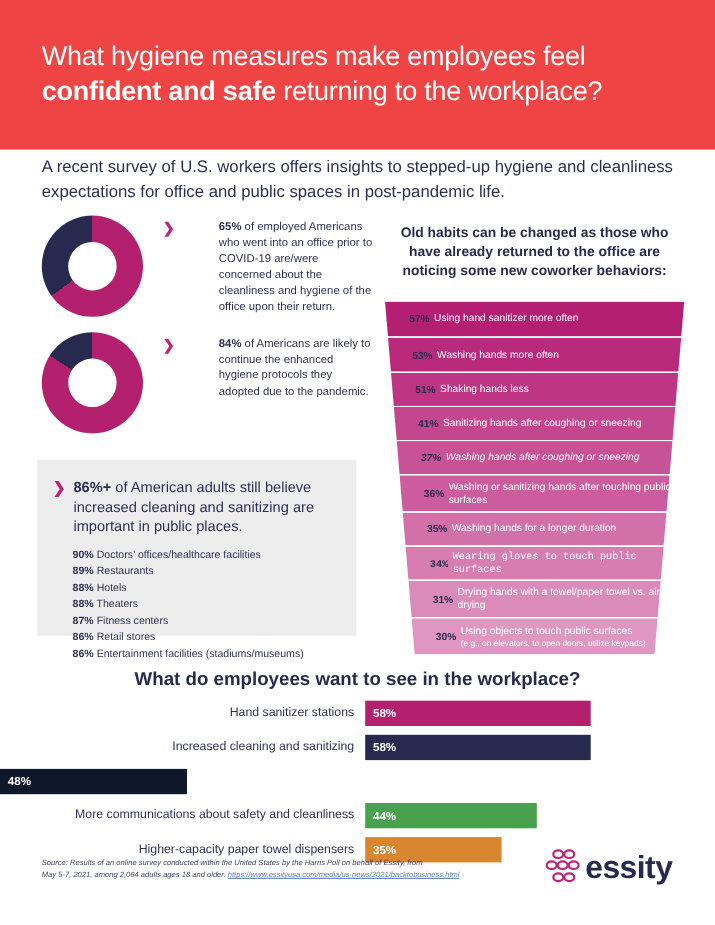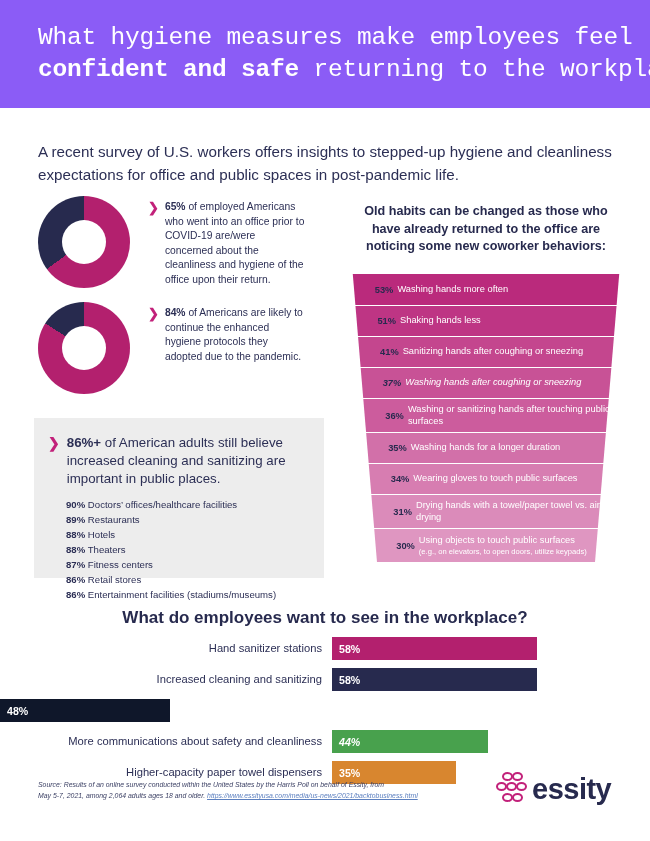--- a/index.html
+++ b/index.html
@@ -6,23 +6,23 @@
   html, body {
     width: 650px; height: 841px;
     background: #ffffff;
     font-family: "Liberation Sans", sans-serif;
     overflow: hidden;
   }
   .page { position: relative; width: 650px; height: 841px; background:#fff; }
 
   
   .header {
-    position: absolute; left:0; top:0; width:650px; height:108px;
-    background:#8b5cf6;
-    display:flex; align-items:center;font-family:Liberation Mono, monospace;
+    position: absolute; left:0; top:0; width:650px; height:136px;
+    background:#ef4444;
+    display:flex; align-items:center;
   }
   .header-inner { padding-left: 38px; padding-right: 30px; }
   .header-l1 {
     color:#ffffff; font-size:24.5px; font-weight:400; line-height:1.30;
     letter-spacing:-0.2px; white-space:nowrap;
   }
   .header-l2 {
     color:#ffffff; font-size:24.5px; font-weight:400; line-height:1.30;
     letter-spacing:-0.2px; white-space:nowrap;
   }
@@ -47,21 +47,21 @@
     content:""; position:absolute; left:50%; top:50%;
     width:44px; height:44px; margin:-22px 0 0 -22px;
     background:#ffffff; border-radius:50%;
   }
   .donut-cap { margin-left:18px; display:flex; align-items:flex-start; padding-top:4px; }
   .chev {
     color:#C2217A; font-size:13px; font-weight:700; line-height:1;
     margin-right:6px; flex:none; transform:translateY(1px);
   }
   .donut-text {
-    color:#2C2F55; font-size:10.3px; line-height:1.42; width:140px;
+    color:#2C2F55; font-size:10.3px; line-height:1.42; width:140px;margin-left:34px;
   }
   .donut-text b { font-weight:700; }
 
   
   .graybox {
     position:absolute; left:34px; top:418px; width:290px; height:160px;
     background:#EDEDED;
   }
   .gb-head {
     display:flex; align-items:flex-start;
@@ -186,20 +186,27 @@
         <div class="gb-item"><b>88%</b><span> Hotels</span></div>
         <div class="gb-item"><b>88%</b><span> Theaters</span></div>
         <div class="gb-item"><b>87%</b><span> Fitness centers</span></div>
         <div class="gb-item"><b>86%</b><span> Retail stores</span></div>
         <div class="gb-item"><b>86%</b><span> Entertainment facilities (stadiums/museums)</span></div>
       </div>
   </div>
 
   <div class="funnel-head">Old habits can be changed as those who have already returned to the office are noticing some new coworker behaviors:</div>
   <div class="funnel" id="funnel">
+      <div class="frow" style="height: 32px;">
+        <div class="frow-shape" style="background: rgb(181, 31, 115); clip-path: polygon(0px 0px, 272px 0px, 269.308px 100%, 2.69159px 100%);"></div>
+        <div class="frow-content" style="padding-left: 22px;">
+          <span class="fpct">57%</span>
+          <span class="flabel">Using hand sanitizer more often</span>
+        </div>
+      </div>
       <div class="frow" style="height: 31px;">
         <div class="frow-shape" style="background: rgb(186, 42, 124); clip-path: polygon(2.7757px 0px, 269.224px 0px, 266.617px 100%, 5.38318px 100%);"></div>
         <div class="frow-content" style="padding-left: 24.7757px;">
           <span class="fpct">53%</span>
           <span class="flabel">Washing hands more often</span>
         </div>
       </div>
       <div class="frow" style="height: 30px;">
         <div class="frow-shape" style="background: rgb(190, 53, 132); clip-path: polygon(5.46729px 0px, 266.533px 0px, 264.009px 100%, 7.99065px 100%);"></div>
         <div class="frow-content" style="padding-left: 27.4673px;">
@@ -228,21 +235,21 @@
           <span class="flabel">Washing or sanitizing hands after touching public surfaces</span>
         </div>
       </div>
       <div class="frow" style="height: 30px;">
         <div class="frow-shape" style="background: rgb(210, 112, 169); clip-path: polygon(16.1495px 0px, 255.85px 0px, 253.327px 100%, 18.6729px 100%);"></div>
         <div class="frow-content" style="padding-left: 38.1495px;">
           <span class="fpct">35%</span>
           <span class="flabel">Washing hands for a longer duration</span>
         </div>
       </div>
-      <div class="frow" style="height: 30px;">
+      <div class="frow" style="height: 30px; font-family: Liberation Mono, monospace;">
         <div class="frow-shape" style="background: rgb(215, 125, 177); clip-path: polygon(18.757px 0px, 253.243px 0px, 250.72px 100%, 21.2804px 100%);"></div>
         <div class="frow-content" style="padding-left: 40.757px;">
           <span class="fpct">34%</span>
           <span class="flabel">Wearing gloves to touch public surfaces</span>
         </div>
       </div>
       <div class="frow" style="height: 33px;">
         <div class="frow-shape" style="background: rgb(219, 139, 186); clip-path: polygon(21.3645px 0px, 250.636px 0px, 247.86px 100%, 24.1402px 100%);"></div>
         <div class="frow-content" style="padding-left: 43.3645px;">
           <span class="fpct">31%</span>
@@ -279,21 +286,21 @@
       <div class="bar-row">
         <div class="bar-track">
           <div class="bar-fill" style="width: 169.655px; background: #0f172a;">
             <span class="bar-val">48%</span>
           </div>
         </div>
       </div>
       <div class="bar-row">
         <div class="bar-label">More communications about safety and cleanliness</div>
         <div class="bar-track">
-          <div class="bar-fill" style="width: 155.517px; background: rgb(72, 161, 77); font-style: italic;">
+          <div class="bar-fill" style="width: 155.517px; background: rgb(72, 161, 77);">
             <span class="bar-val">44%</span>
           </div>
         </div>
       </div>
       <div class="bar-row">
         <div class="bar-label">Higher-capacity paper towel dispensers</div>
         <div class="bar-track">
           <div class="bar-fill" style="width: 123.707px; background: rgb(216, 134, 47);">
             <span class="bar-val">35%</span>
           </div>

